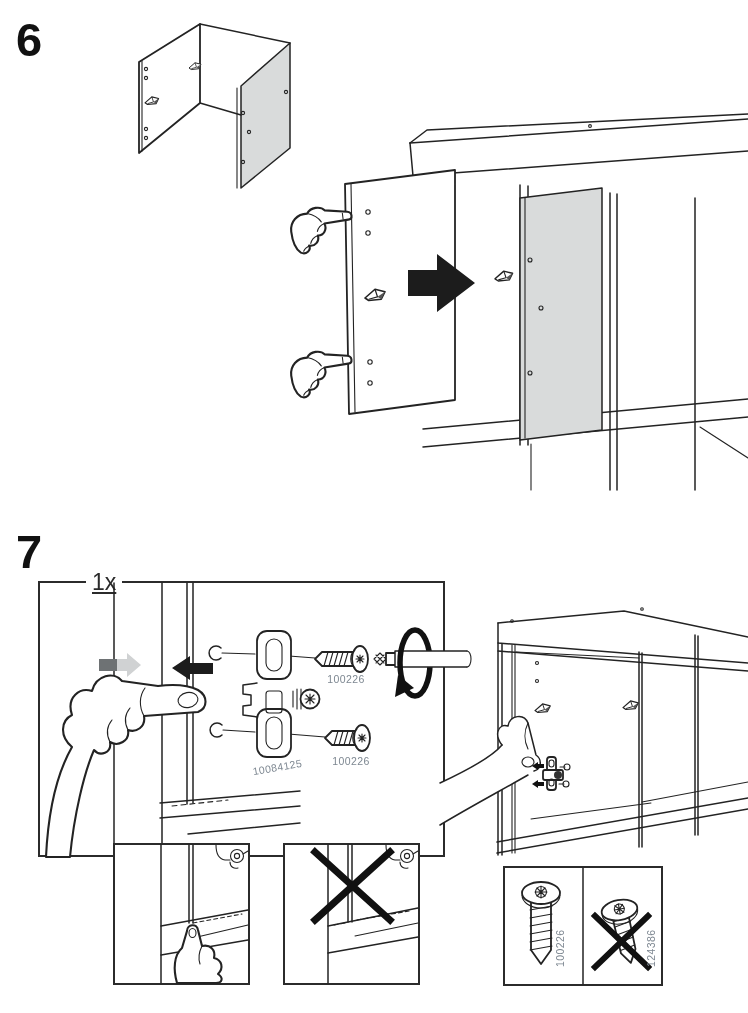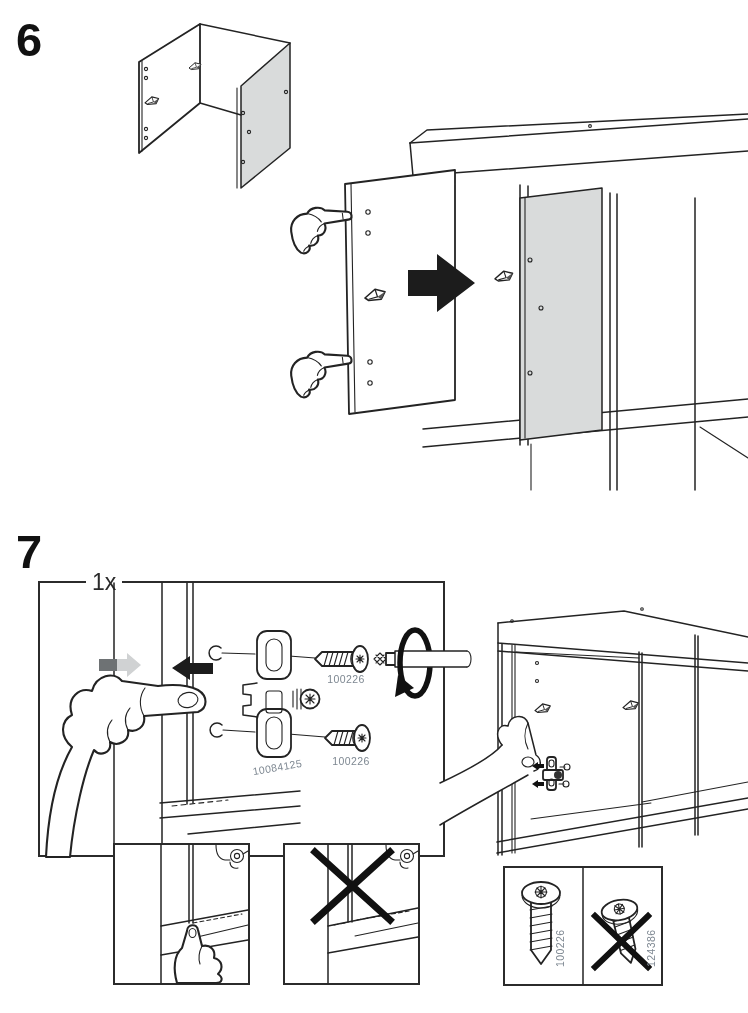--- a/index.html
+++ b/index.html
@@ -92,21 +92,21 @@
       <use href="#wedge" transform="translate(80,188) scale(1.25)"></use>
     </g>
     <polygon points="123,170 152,170 152,154 190,183 152,212 152,196 123,196" fill="#1c1c1c"></polygon>
     <use href="#hand-pt" transform="translate(4,106) rotate(-7 32 22)"></use>
     <use href="#hand-pt" transform="translate(4,250) rotate(-7 32 22)"></use>
   </svg>
 
   <div class="abs step-num" style="left:16px;top:528px;">7</div>
 
   <div class="abs detail-box" style="left:38px;top:581px;width:403px;height:272px;">
-    <div class="abs qty-label" style="left:46px;top:-16px;">1x</div>
+    <div class="abs qty-label" style="left:46px;top:-16px;text-decoration:underline;">1x</div>
   </div>
 
   <svg class="abs" style="left:38px;top:575px;" width="440" height="292" viewBox="0 0 440 292">
 
     <g>
       <path class="ln" d="M76,8 V280 M124,8 V280"></path>
       <path class="ln" d="M149,8 V229 M155,8 V228"></path>
     </g>
 
     <g>

